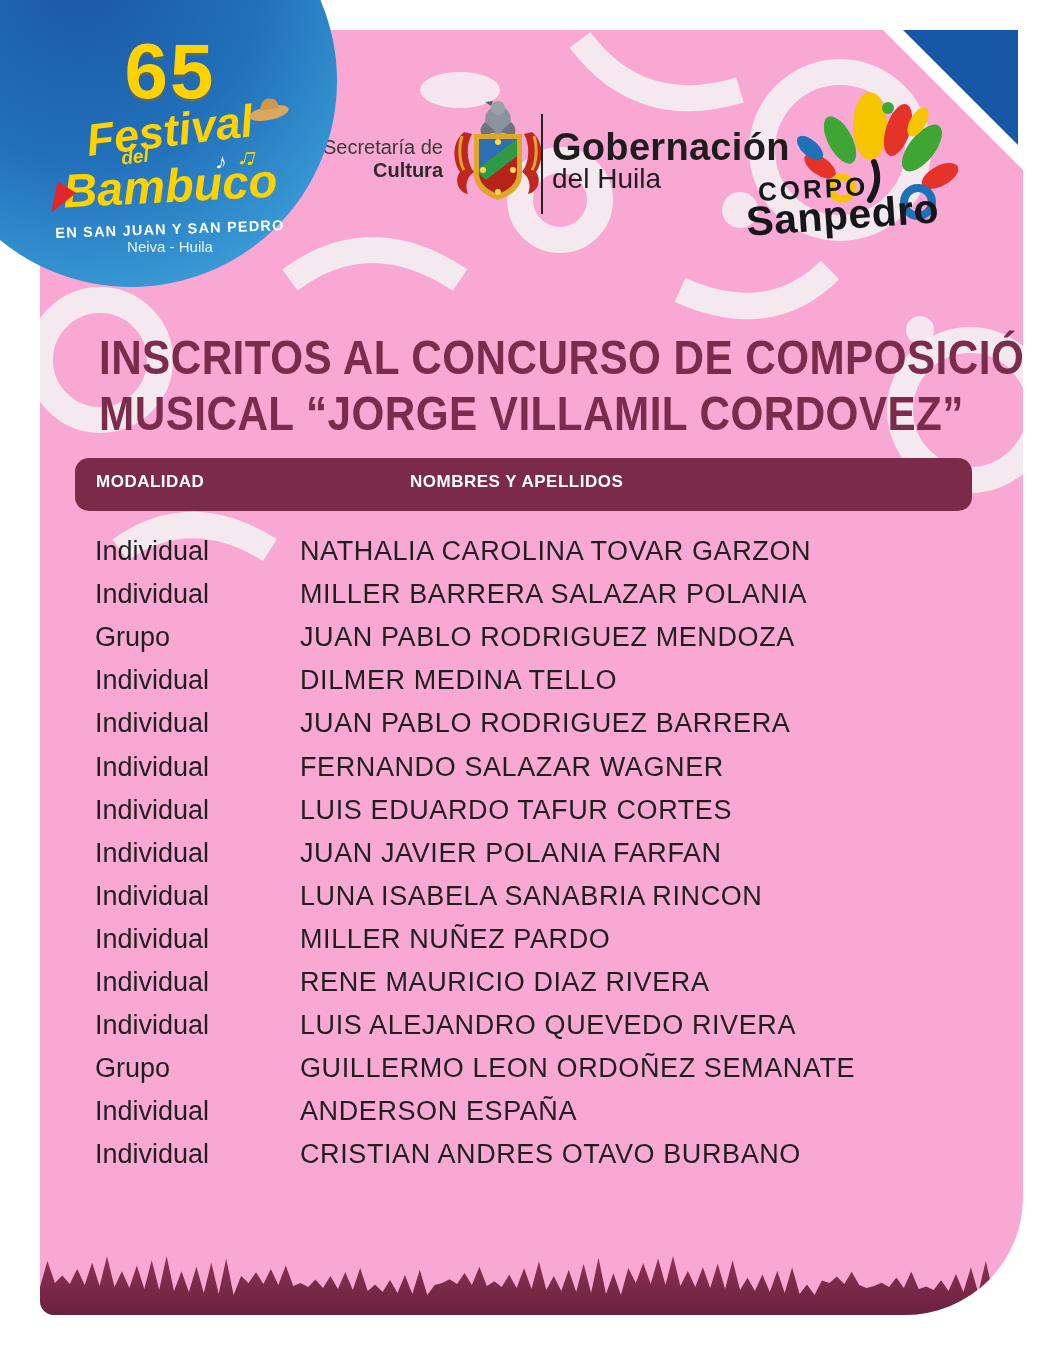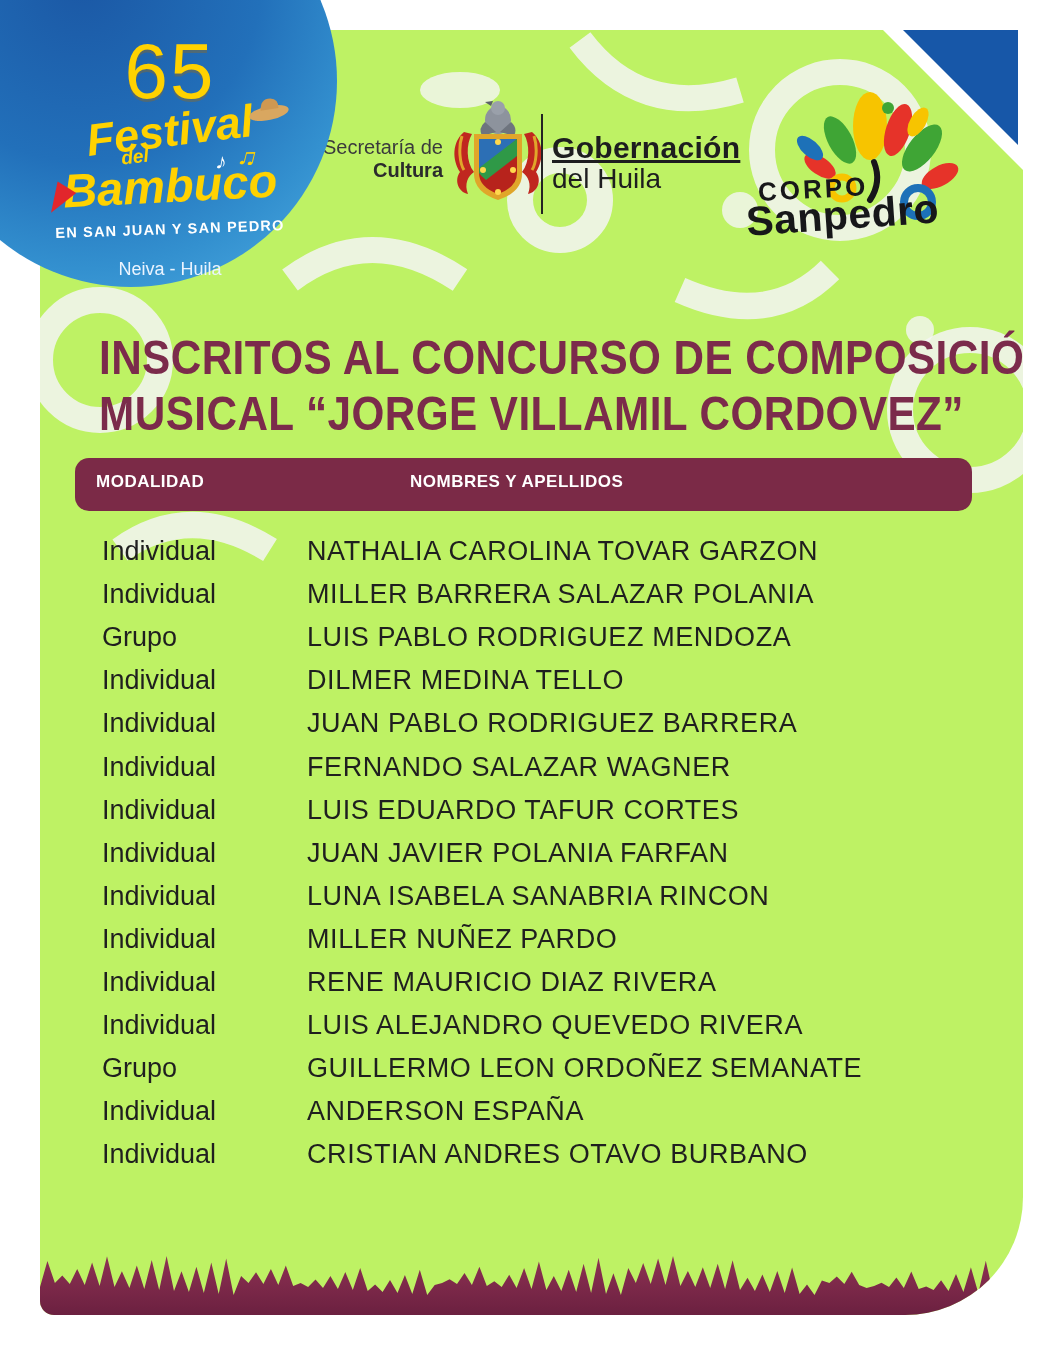--- a/index.html
+++ b/index.html
@@ -1,79 +1,79 @@
 <!DOCTYPE html>
 <html><head>
 <meta charset="utf-8">
 <style>
   html,body{margin:0;padding:0;background:#ffffff;}
   .page{position:relative;width:1063px;height:1346px;background:#ffffff;overflow:hidden;
         font-family:"Liberation Sans", sans-serif;}
 
   
-  .card{position:absolute;left:40px;top:30px;width:983px;height:1285px;background:#bef264;
+  .card{position:absolute;left:40px;top:30px;width:983px;height:1285px;background:#f9a8d4;
         border-radius:18px 0 118px 14px;overflow:hidden;}
   .watermark{position:absolute;inset:0;z-index:0;}
   .fold-cut{position:absolute;left:843px;top:0;width:140px;height:140px;background:#ffffff;
             clip-path:polygon(0 0,100% 0,100% 100%);z-index:4;}
   .fold-tri{position:absolute;left:863px;top:0;width:115px;height:115px;background:#1757a8;
             clip-path:polygon(0 0,100% 0,100% 100%);z-index:5;}
 
   
   .logos{position:absolute;left:0;top:0;width:100%;height:240px;z-index:2;}
   .sec-block{position:absolute;left:200px;top:106px;width:203px;text-align:right;color:#3a3a3c;
              font-size:20px;line-height:23px;}
   .sec-block .b{font-weight:bold;color:#2b2b2d;}
   .shield{position:absolute;left:410px;top:66px;width:96px;height:112px;}
   .logo-divider{position:absolute;left:501px;top:84px;width:2px;height:100px;background:#232323;}
   .gob-block{position:absolute;left:512px;top:102px;color:#1d1d1f;line-height:31px;}
-  .gob-l1{font-size:30px;font-weight:bold;letter-spacing:0.3px;text-decoration:underline;}
+  .gob-l1{font-size:38px;font-weight:bold;letter-spacing:0.3px;}
   .gob-l2{font-size:28px;}
   .gob-l2 .b{font-weight:normal;}
   .corpo{position:absolute;left:700px;top:48px;width:280px;height:180px;}
   .corpo-burst{position:absolute;left:30px;top:0;}
   .corpo-l1{position:absolute;left:18px;top:96px;font-size:26px;font-weight:bold;color:#17171a;
             letter-spacing:3px;transform:rotate(-3deg);}
   .corpo-l2{position:absolute;left:6px;top:114px;font-size:41px;font-weight:bold;color:#17171a;
             letter-spacing:0.5px;transform:rotate(-4deg);}
 
   
   .title{position:absolute;left:0;top:300px;width:100%;text-align:center;z-index:2;
          color:#7b2b4b;font-weight:bold;}
   .title .ln{display:block;font-size:48px;line-height:56px;letter-spacing:0.5px;
              transform:scaleX(0.88);transform-origin:center;white-space:nowrap;}
 
   
   .thead{position:absolute;left:35px;top:428px;width:897px;height:53px;background:#7b2a47;
          border-radius:14px;z-index:2;color:#ffffff;font-weight:bold;font-size:17px;}
   .thead .h1{position:absolute;left:21px;top:14px;letter-spacing:0.5px;}
   .thead .h2{position:absolute;left:335px;top:14px;letter-spacing:0.5px;}
-  .rows{position:absolute;left:32px;top:500px;width:920px;z-index:2;}
+  .rows{position:absolute;left:25px;top:500px;width:920px;z-index:2;}
   .row{display:flex;align-items:center;height:43.1px;color:#1f1f1f;font-size:27px;}
   .row .mod{width:235px;padding-left:30px;box-sizing:border-box;}
   .row .nom{letter-spacing:0.6px;}
 
   
   .grass{position:absolute;left:0;bottom:0;width:100%;height:62px;z-index:3;display:block;}
 
   
   .badge{position:absolute;left:-75px;top:-125px;width:412px;height:412px;border-radius:50%;z-index:6;
          background:radial-gradient(circle at 38% 26%, #1b58a5 0%, #2270ba 45%, #3390cf 72%, #4aa9e0 95%);}
   .badge-inner{position:absolute;left:105px;top:162px;width:280px;text-align:center;color:#ffd200;}
-  .bnum{font-size:78px;font-weight:normal;line-height:0.88;letter-spacing:2px;
+  .bnum{font-size:78px;font-weight:bold;line-height:0.88;letter-spacing:2px;
         text-shadow:0 3px 0 rgba(170,105,0,0.35);}
   .bfest{font-size:45px;font-weight:bold;font-style:italic;line-height:0.95;margin-top:4px;
          transform:rotate(-7deg);display:inline-block;}
   .bdel{font-size:19px;font-weight:bold;font-style:italic;display:block;margin:-6px 0 -4px -70px;
         transform:rotate(-6deg);}
   .bbam{font-size:47px;font-weight:bold;font-style:italic;line-height:0.95;display:inline-block;
         transform:rotate(-3deg);}
   .bsub{display:block;color:#ffffff;font-weight:bold;font-size:14.5px;letter-spacing:1.2px;
         margin-top:12px;transform:rotate(-2deg);}
-  .bloc{display:block;color:#eaf4ff;font-size:18px;margin-top:22px;}
+  .bloc{display:block;color:#eaf4ff;font-size:15px;margin-top:1px;}
   .bhat{position:absolute;left:218px;top:58px;}
   .bscarf{position:absolute;left:18px;top:148px;width:0;height:0;
           border-left:11px solid transparent;border-right:11px solid transparent;
           border-top:30px solid #e2262c;transform:rotate(32deg);}
   .bnote1{position:absolute;left:186px;top:112px;color:#fff;font-size:22px;transform:rotate(10deg);}
   .bnote2{position:absolute;left:208px;top:104px;color:#ffd200;font-size:26px;transform:rotate(14deg);}
 </style>
 </head>
 <body>
 
@@ -175,21 +175,21 @@
     <span class="nom">NATHALIA CAROLINA TOVAR GARZON</span>
   </div>
 
   <div class="row">
     <span class="mod">Individual</span>
     <span class="nom">MILLER BARRERA SALAZAR POLANIA</span>
   </div>
 
   <div class="row">
     <span class="mod">Grupo</span>
-    <span class="nom">LUIS PABLO RODRIGUEZ MENDOZA</span>
+    <span class="nom">JUAN PABLO RODRIGUEZ MENDOZA</span>
   </div>
 
   <div class="row">
     <span class="mod">Individual</span>
     <span class="nom">DILMER MEDINA TELLO</span>
   </div>
 
   <div class="row">
     <span class="mod">Individual</span>
     <span class="nom">JUAN PABLO RODRIGUEZ BARRERA</span>

